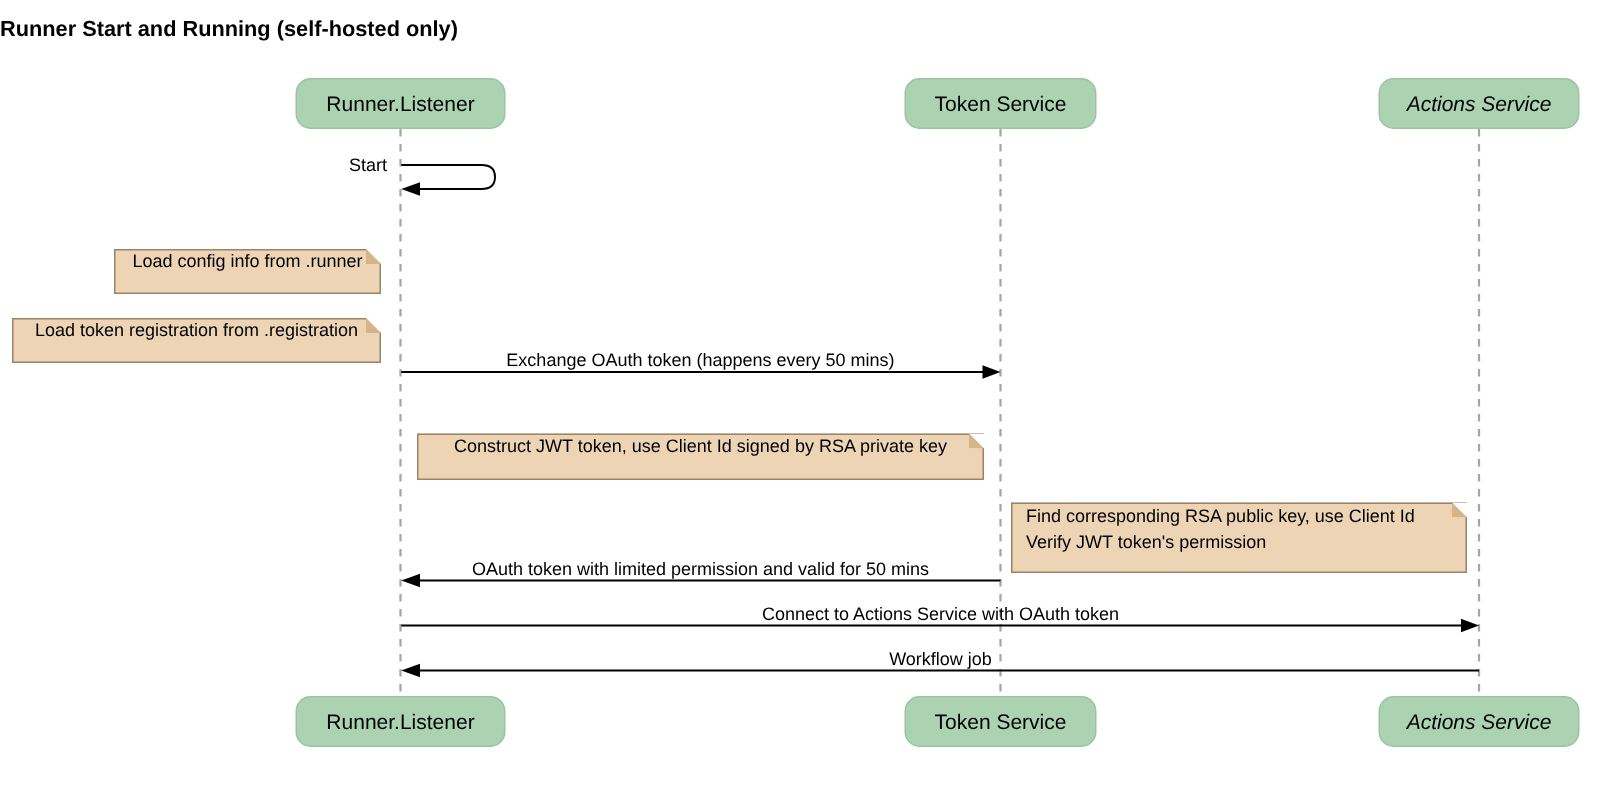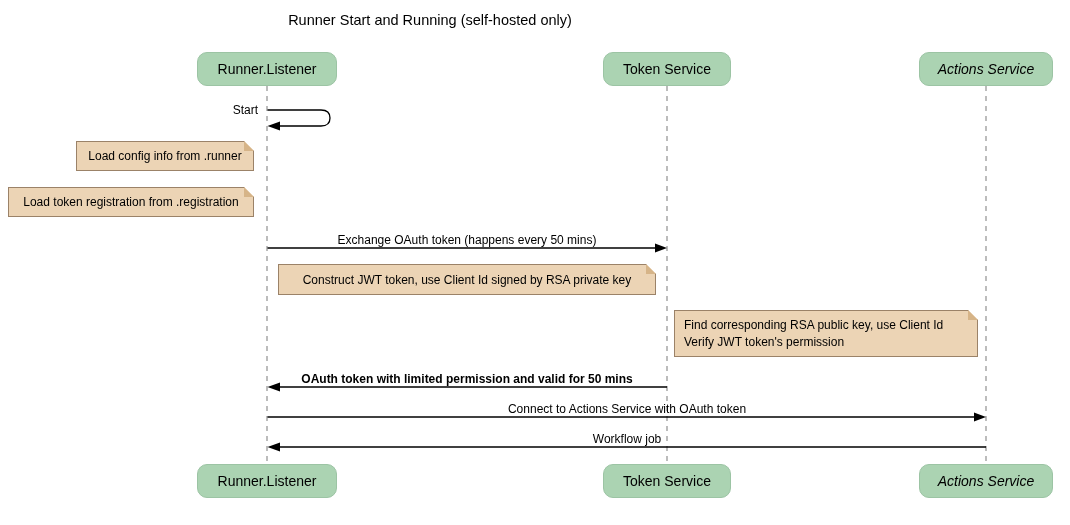--- a/index.html
+++ b/index.html
@@ -8,23 +8,23 @@
     width: 1070px;
     height: 525px;
     background: #ffffff;
     font-family: "Liberation Sans", sans-serif;
     color: #000000;
     overflow: hidden;
   }
   #title {
     position: absolute;
     top: 12px; left: 0; width: 860px;
-    text-align: center;
+    text-align: left;
     font-size: 14.5px;
-    font-weight: normal;
+    font-weight: bold;
   }
   svg.layer {
     position: absolute;
     top: 0; left: 0;
     pointer-events: none;
   }
   .participant {
     position: absolute;
     height: 34px;
     box-sizing: border-box;
@@ -43,22 +43,22 @@
   .p-top { top: 52px; }
   .p-bottom { top: 464px; }
   .note {
     position: absolute;
     box-sizing: border-box;
     background: #ecd4b5;
     border: 1px solid #9b8268;
     font-size: 12px;
     display: flex;
     flex-direction: column;
-    justify-content: center;
     white-space: nowrap;
+    margin-top: 25px;
   }
   .note .txt { padding: 0 9px; }
   .note-center { text-align: center; }
   .note-left { text-align: left; }
   .fold-cover {
     position: absolute;
     top: -1px; right: -1px;
     width: 10px; height: 10px;
     background: #ffffff;
     clip-path: polygon(0 0, 100% 0, 100% 100%);
@@ -74,21 +74,21 @@
   .note-load-token    { left: 8px;   top: 187px; width: 246px; height: 30px; }
   .note-construct-jwt { left: 278px; top: 264px; width: 378px; height: 31px; }
   .note-find-rsa      { left: 674px; top: 310px; width: 304px; height: 47px; line-height: 17px; }
   .msg-label {
     position: absolute;
     font-size: 12px;
     white-space: nowrap;
   }
   .lbl-start    { left: 180px; top: 103px; width: 78px;  text-align: right; }
   .lbl-exchange { left: 267px; top: 233px; width: 400px; text-align: center; }
-  .lbl-oauth    { left: 267px; top: 372px; width: 400px; text-align: center; font-weight: bold; }
+  .lbl-oauth    { left: 267px; top: 372px; width: 400px; text-align: center; }
   .lbl-connect  { left: 267px; top: 402px; width: 720px; text-align: center; }
   .lbl-workflow { left: 267px; top: 432px; width: 720px; text-align: center; }
 </style>
 </head>
 <body>
 
 <div id="diagram">
 
   <svg class="layer" width="1070" height="525">
 

